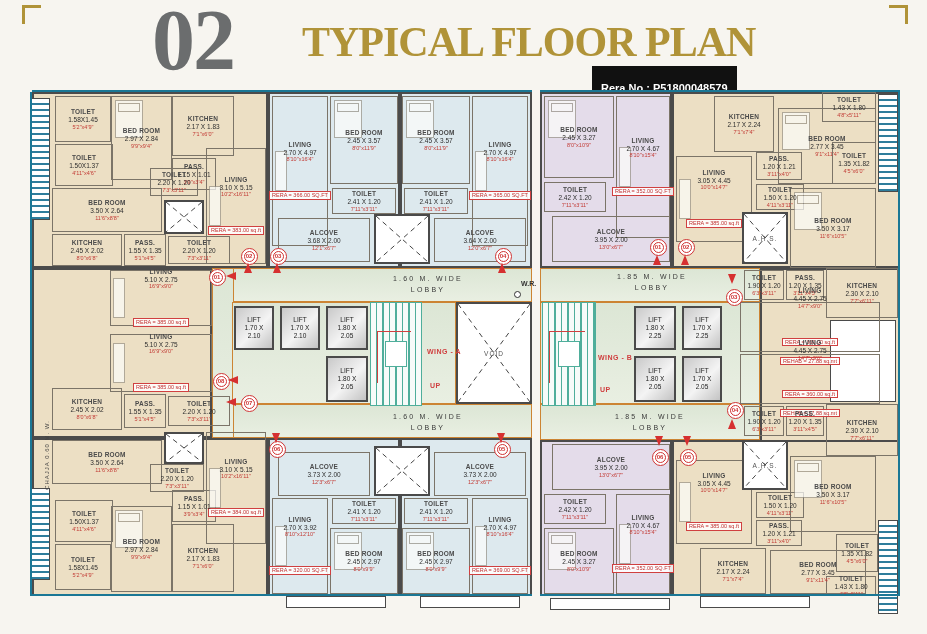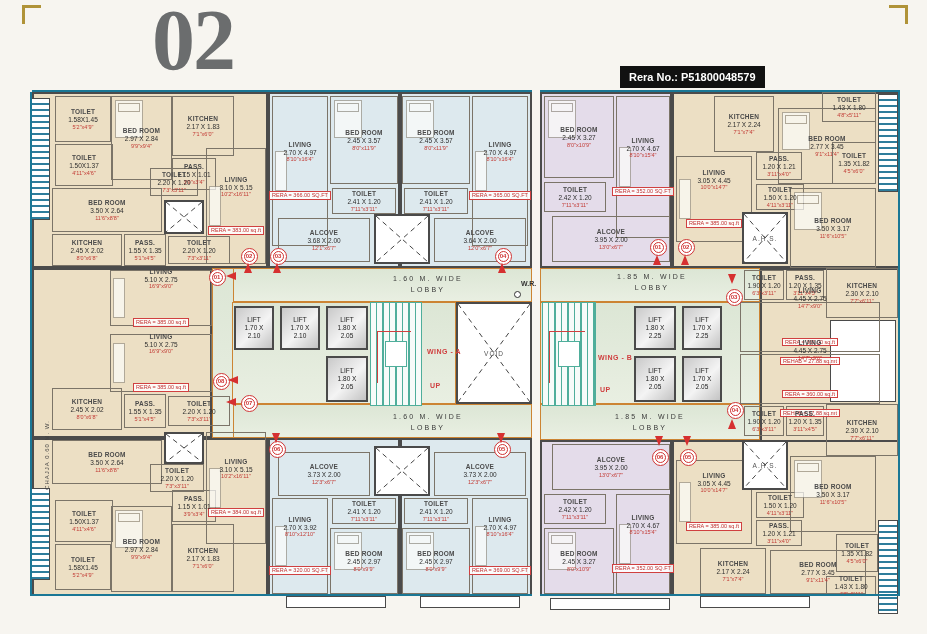--- a/index.html
+++ b/index.html
@@ -2,21 +2,21 @@
 <html><head>
 <meta charset="utf-8">
 <style>
   html,body{margin:0;padding:0;}
   body{width:927px;height:634px;position:relative;background:#f7f5f0;font-family:"Liberation Sans",sans-serif;overflow:hidden;}
   #stage{position:absolute;inset:0;}
   .abs{position:absolute;}
   
   #big-number{position:absolute;left:152px;top:-10px;font-family:"Liberation Serif",serif;font-weight:700;font-size:86px;color:#6b6d6e;letter-spacing:-2px;}
   #main-title{position:absolute;left:302px;top:18px;font-family:"Liberation Serif",serif;font-weight:700;font-size:42px;color:#b09338;letter-spacing:-1px;white-space:nowrap;}
-  #rera-badge{position:absolute;left:620px;top:66px;background:#111;color:#fff;font-size:11px;font-weight:700;padding:5px 9px;}
+  #rera-badge{position:absolute;left:592px;top:66px;background:#111;color:#fff;font-size:11px;font-weight:700;padding:16px 9px;}
   .corner{position:absolute;width:16px;height:16px;border-top:3px solid #b09338;}
   #corner-l{left:22px;top:5px;border-left:3px solid #b09338;}
   #corner-r{left:889px;top:5px;border-right:3px solid #b09338;}
   
   .zone{position:absolute;border:2px solid #4b4b4b;box-sizing:border-box;}
   .zone-tan{background:#ecdfc4;}
   .zone-blue{background:#dde9ee;}
   .zone-purple{background:#e4dcea;}
   .zone-green{background:linear-gradient(180deg,#dce6d5,#e9efe2);border:1px solid #cc8433;}
   .zone-white{background:#ffffff;border:1px solid #8a8a8a;}
@@ -54,20 +54,21 @@
   .sofa{position:absolute;left:2px;top:50%;transform:translateY(-50%);width:10px;height:38px;border:1px solid #979186;background:#fdfdfb;opacity:.7;z-index:1;}
   .wr-dot{position:absolute;width:7px;height:7px;border:1.2px solid #333;border-radius:50%;background:#fff;box-sizing:border-box;}
 </style>
 </head>
 <body>
 
 <div id="stage">
   <div id="corner-l" class="corner"></div>
   <div id="corner-r" class="corner"></div>
   <div id="big-number">02</div>
+  <div id="main-title">TYPICAL FLOOR PLAN</div>
   <div id="rera-badge">Rera No.: P51800048579</div>
   <div id="plan" class="abs" style="inset:0;">
       <div class="zone zone-tan" style="left: 32px; top: 92px; width: 236px; height: 176px;"></div>
       <div class="zone zone-tan" style="left: 32px; top: 268px; width: 180px; height: 170px;"></div>
       <div class="zone zone-tan" style="left: 32px; top: 438px; width: 236px; height: 158px;"></div>
       <div class="zone zone-blue" style="left: 268px; top: 92px; width: 132px; height: 176px;"></div>
       <div class="zone zone-blue" style="left: 400px; top: 92px; width: 132px; height: 176px;"></div>
       <div class="zone zone-blue" style="left: 268px; top: 438px; width: 132px; height: 158px;"></div>
       <div class="zone zone-blue" style="left: 400px; top: 438px; width: 132px; height: 158px;"></div>
       <div class="zone zone-green" style="left: 212px; top: 268px; width: 320px; height: 34px;"></div>

